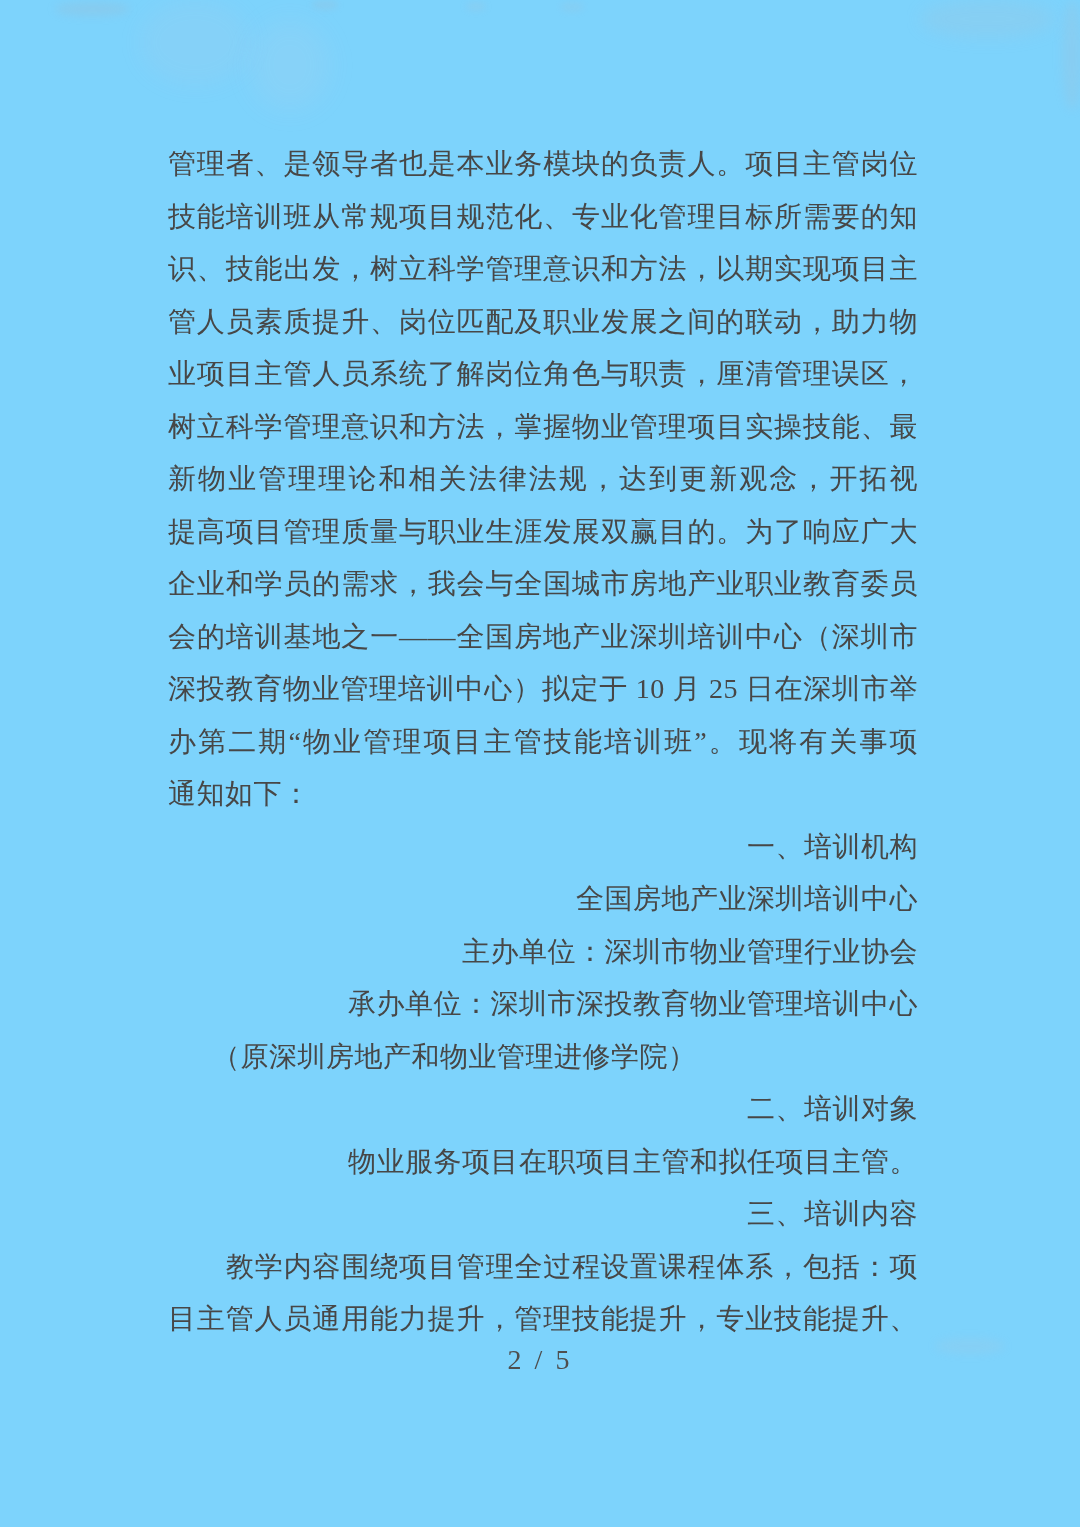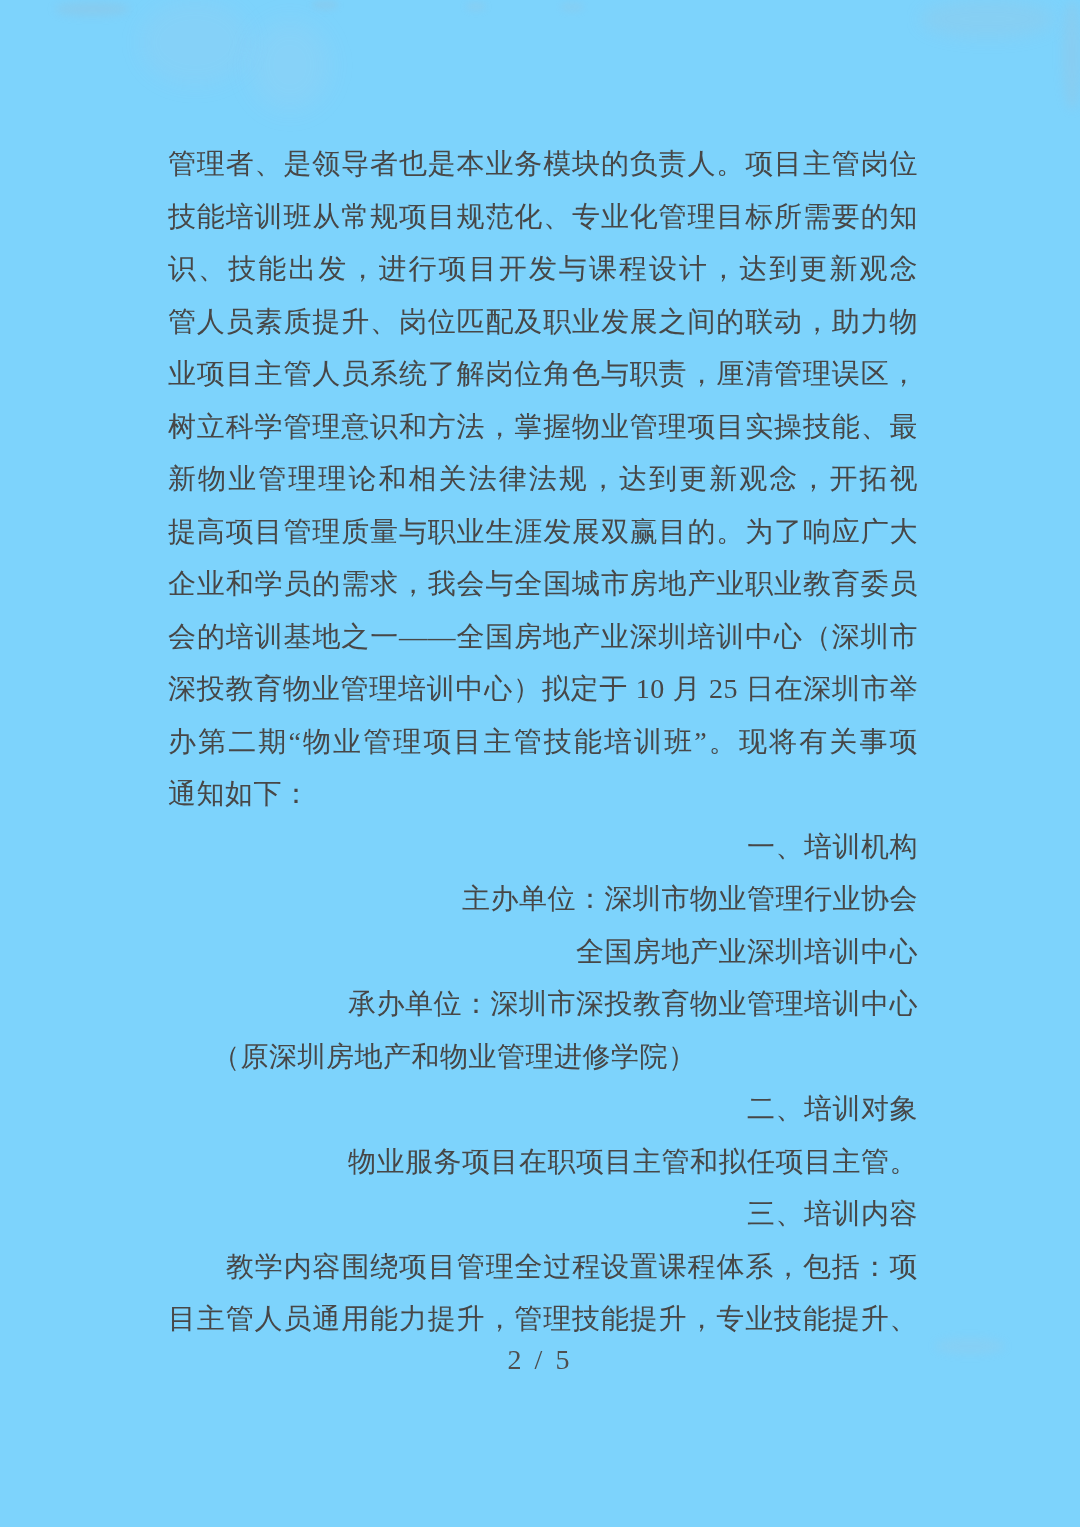--- a/index.html
+++ b/index.html
@@ -77,34 +77,34 @@
   <div class="smudge s4"></div>
   <div class="smudge s5"></div>
   <div class="smudge s6"></div>
   <div class="smudge s7"></div>
   <div class="smudge s8"></div>
   <div class="smudge s9"></div>
 
   <div class="text-block">
     <div class="line j">管理者、是领导者也是本业务模块的负责人。项目主管岗位</div>
     <div class="line j">技能培训班从常规项目规范化、专业化管理目标所需要的知</div>
-    <div class="line j">识、技能出发，进行项目开发与课程设计，达到更新观念</div>
+    <div class="line j">识、技能出发，树立科学管理意识和方法，以期实现项目主</div>
     <div class="line j">管人员素质提升、岗位匹配及职业发展之间的联动，助力物</div>
     <div class="line j">业项目主管人员系统了解岗位角色与职责，厘清管理误区，</div>
     <div class="line j">树立科学管理意识和方法，掌握物业管理项目实操技能、最</div>
     <div class="line j">新物业管理理论和相关法律法规，达到更新观念，开拓视野，</div>
     <div class="line j">提高项目管理质量与职业生涯发展双赢目的。为了响应广大</div>
     <div class="line j">企业和学员的需求，我会与全国城市房地产业职业教育委员</div>
     <div class="line j">会的培训基地之一——全国房地产业深圳培训中心（深圳市</div>
     <div class="line j">深投教育物业管理培训中心）拟定于 10 月 25 日在深圳市举</div>
     <div class="line j">办第二期“物业管理项目主管技能培训班”。现将有关事项</div>
     <div class="line">通知如下：</div>
     <div class="line in">一、培训机构</div>
+    <div class="line in">全国房地产业深圳培训中心</div>
     <div class="line in">主办单位：深圳市物业管理行业协会</div>
-    <div class="line in">全国房地产业深圳培训中心</div>
     <div class="line in">承办单位：深圳市深投教育物业管理培训中心</div>
     <div class="line inp">（原深圳房地产和物业管理进修学院）</div>
     <div class="line in">二、培训对象</div>
     <div class="line in">物业服务项目在职项目主管和拟任项目主管。</div>
     <div class="line in">三、培训内容</div>
     <div class="line in j">教学内容围绕项目管理全过程设置课程体系，包括：项</div>
     <div class="line j">目主管人员通用能力提升，管理技能提升，专业技能提升、</div>
   </div>
 
   <div class="page-number">2 / 5</div>

